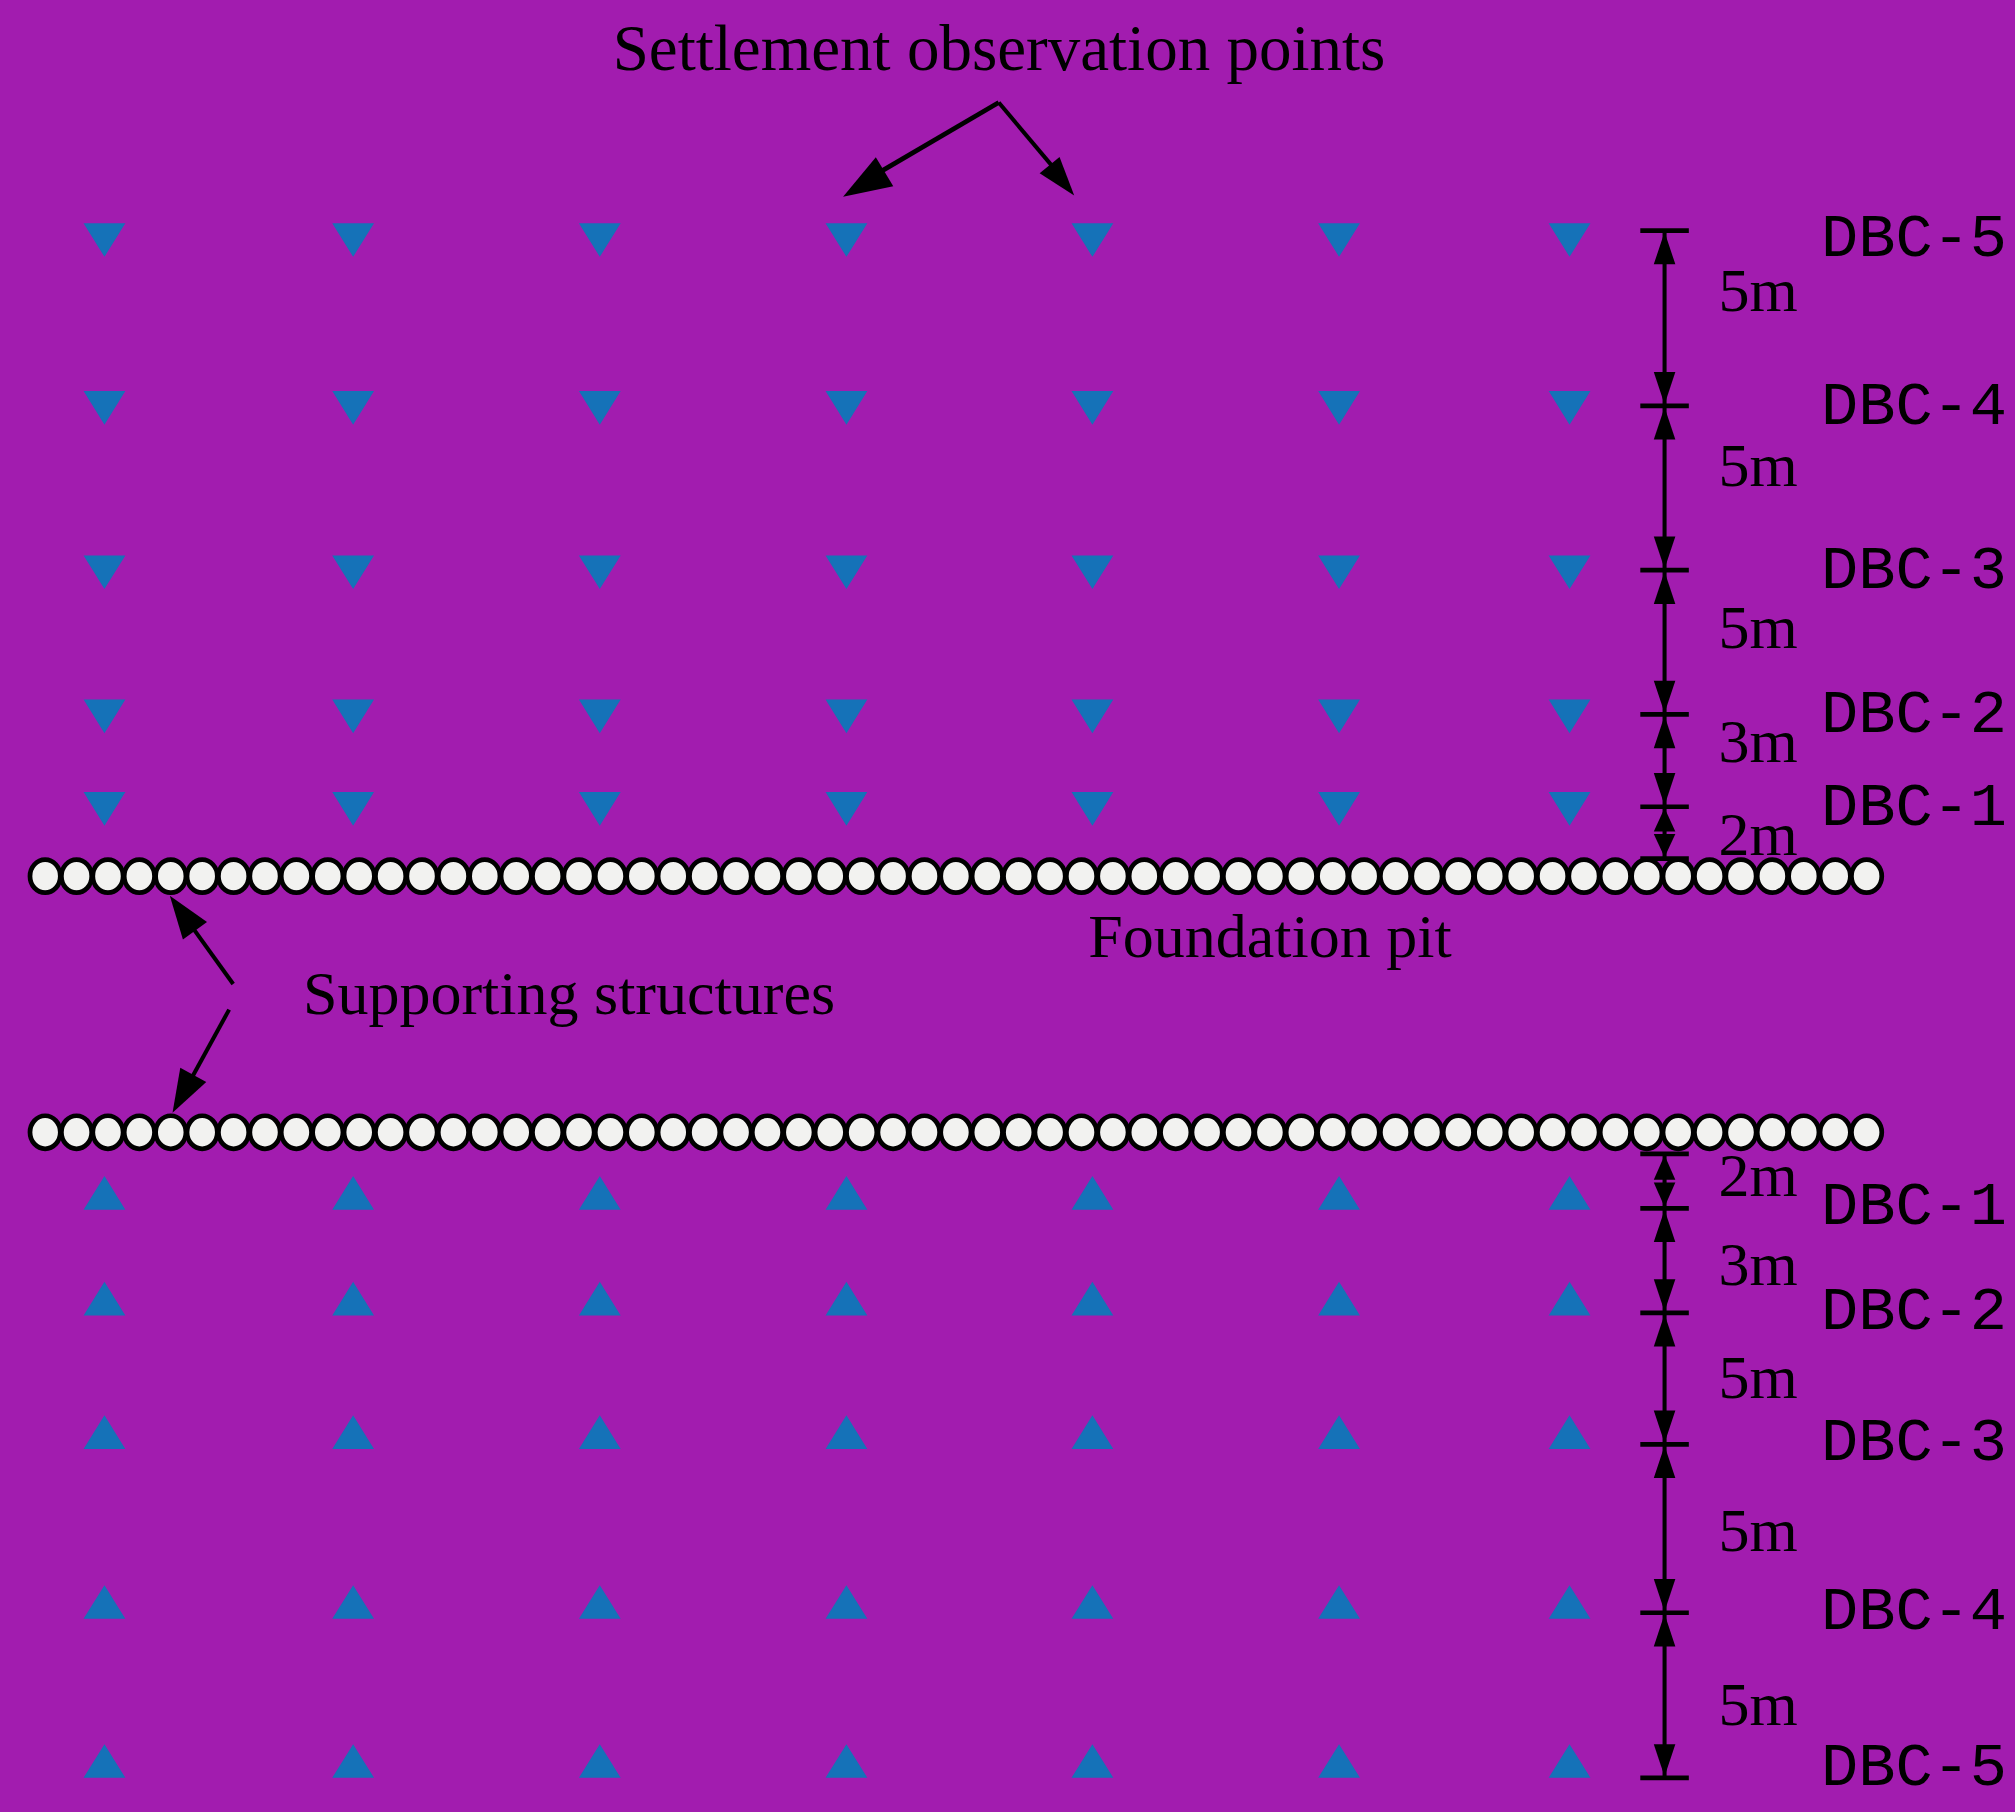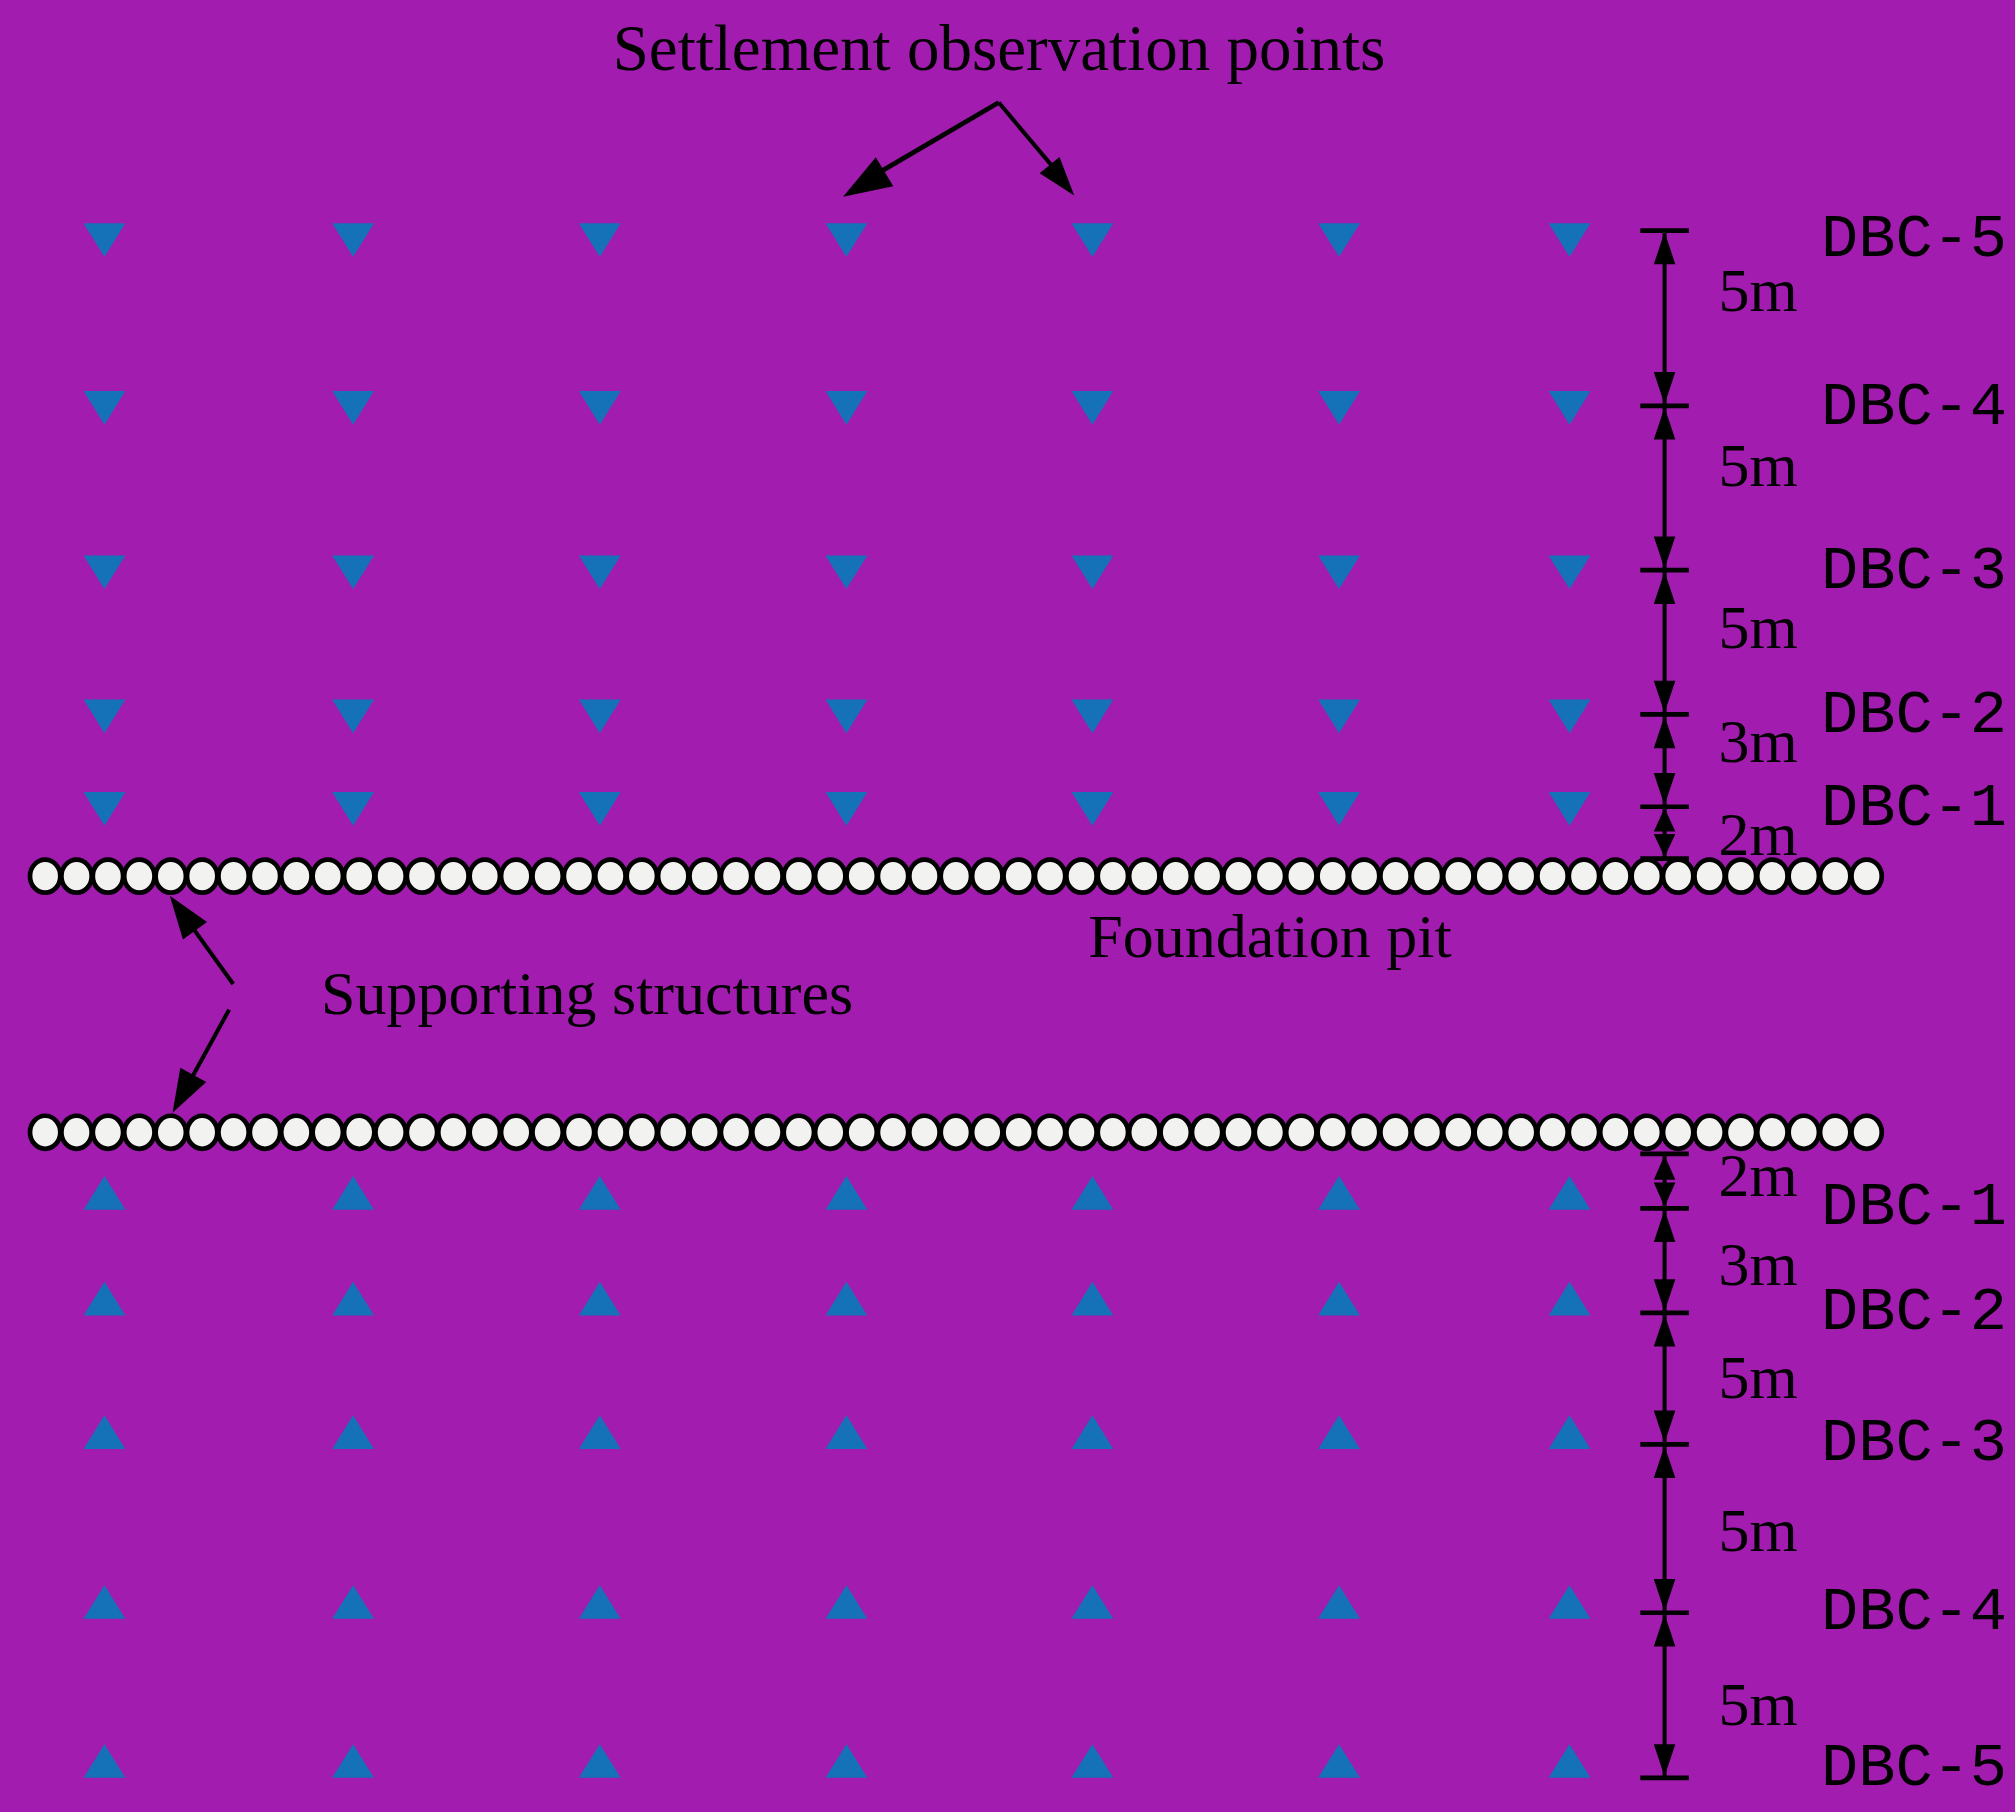--- a/index.html
+++ b/index.html
@@ -262,21 +262,21 @@
       <g>
         <line x1="346" y1="1460" x2="274" y2="1360" stroke="#000000" stroke-width="6"></line>
         <polygon points="252,1329 307.18623733196966,1368.1724291963048 271.43736432888215,1393.8242922672227" fill="#000000"></polygon>
         <line x1="340" y1="1498" x2="272" y2="1622" stroke="#000000" stroke-width="6"></line>
         <polygon points="256,1651 267.51583586318293,1584.3112788818662 306.0852920974851,1605.4866666183457" fill="#000000"></polygon>
       </g>
     </svg>
 
   <div class="lbl title" style="left:999px;top:16px;">Settlement observation points</div>
 
-  <div class="lbl center" style="left:587px;top:993px;">Supporting structures</div>
+  <div class="lbl center" style="left:569px;top:993px;">Supporting structures</div>
 
   <div class="lbl center" style="left:1270px;top:936px;">Foundation pit</div>
 
   <div class="lbl vcenter" style="left:1821px;top:240px;">DBC-5</div>
   <div class="lbl vcenter" style="left:1821px;top:408px;">DBC-4</div>
   <div class="lbl vcenter" style="left:1821px;top:572px;">DBC-3</div>
   <div class="lbl vcenter" style="left:1821px;top:716px;">DBC-2</div>
   <div class="lbl vcenter" style="left:1821px;top:809px;">DBC-1</div>
 
   <div class="lbl center" style="left:1758px;top:290px;">5m</div>

